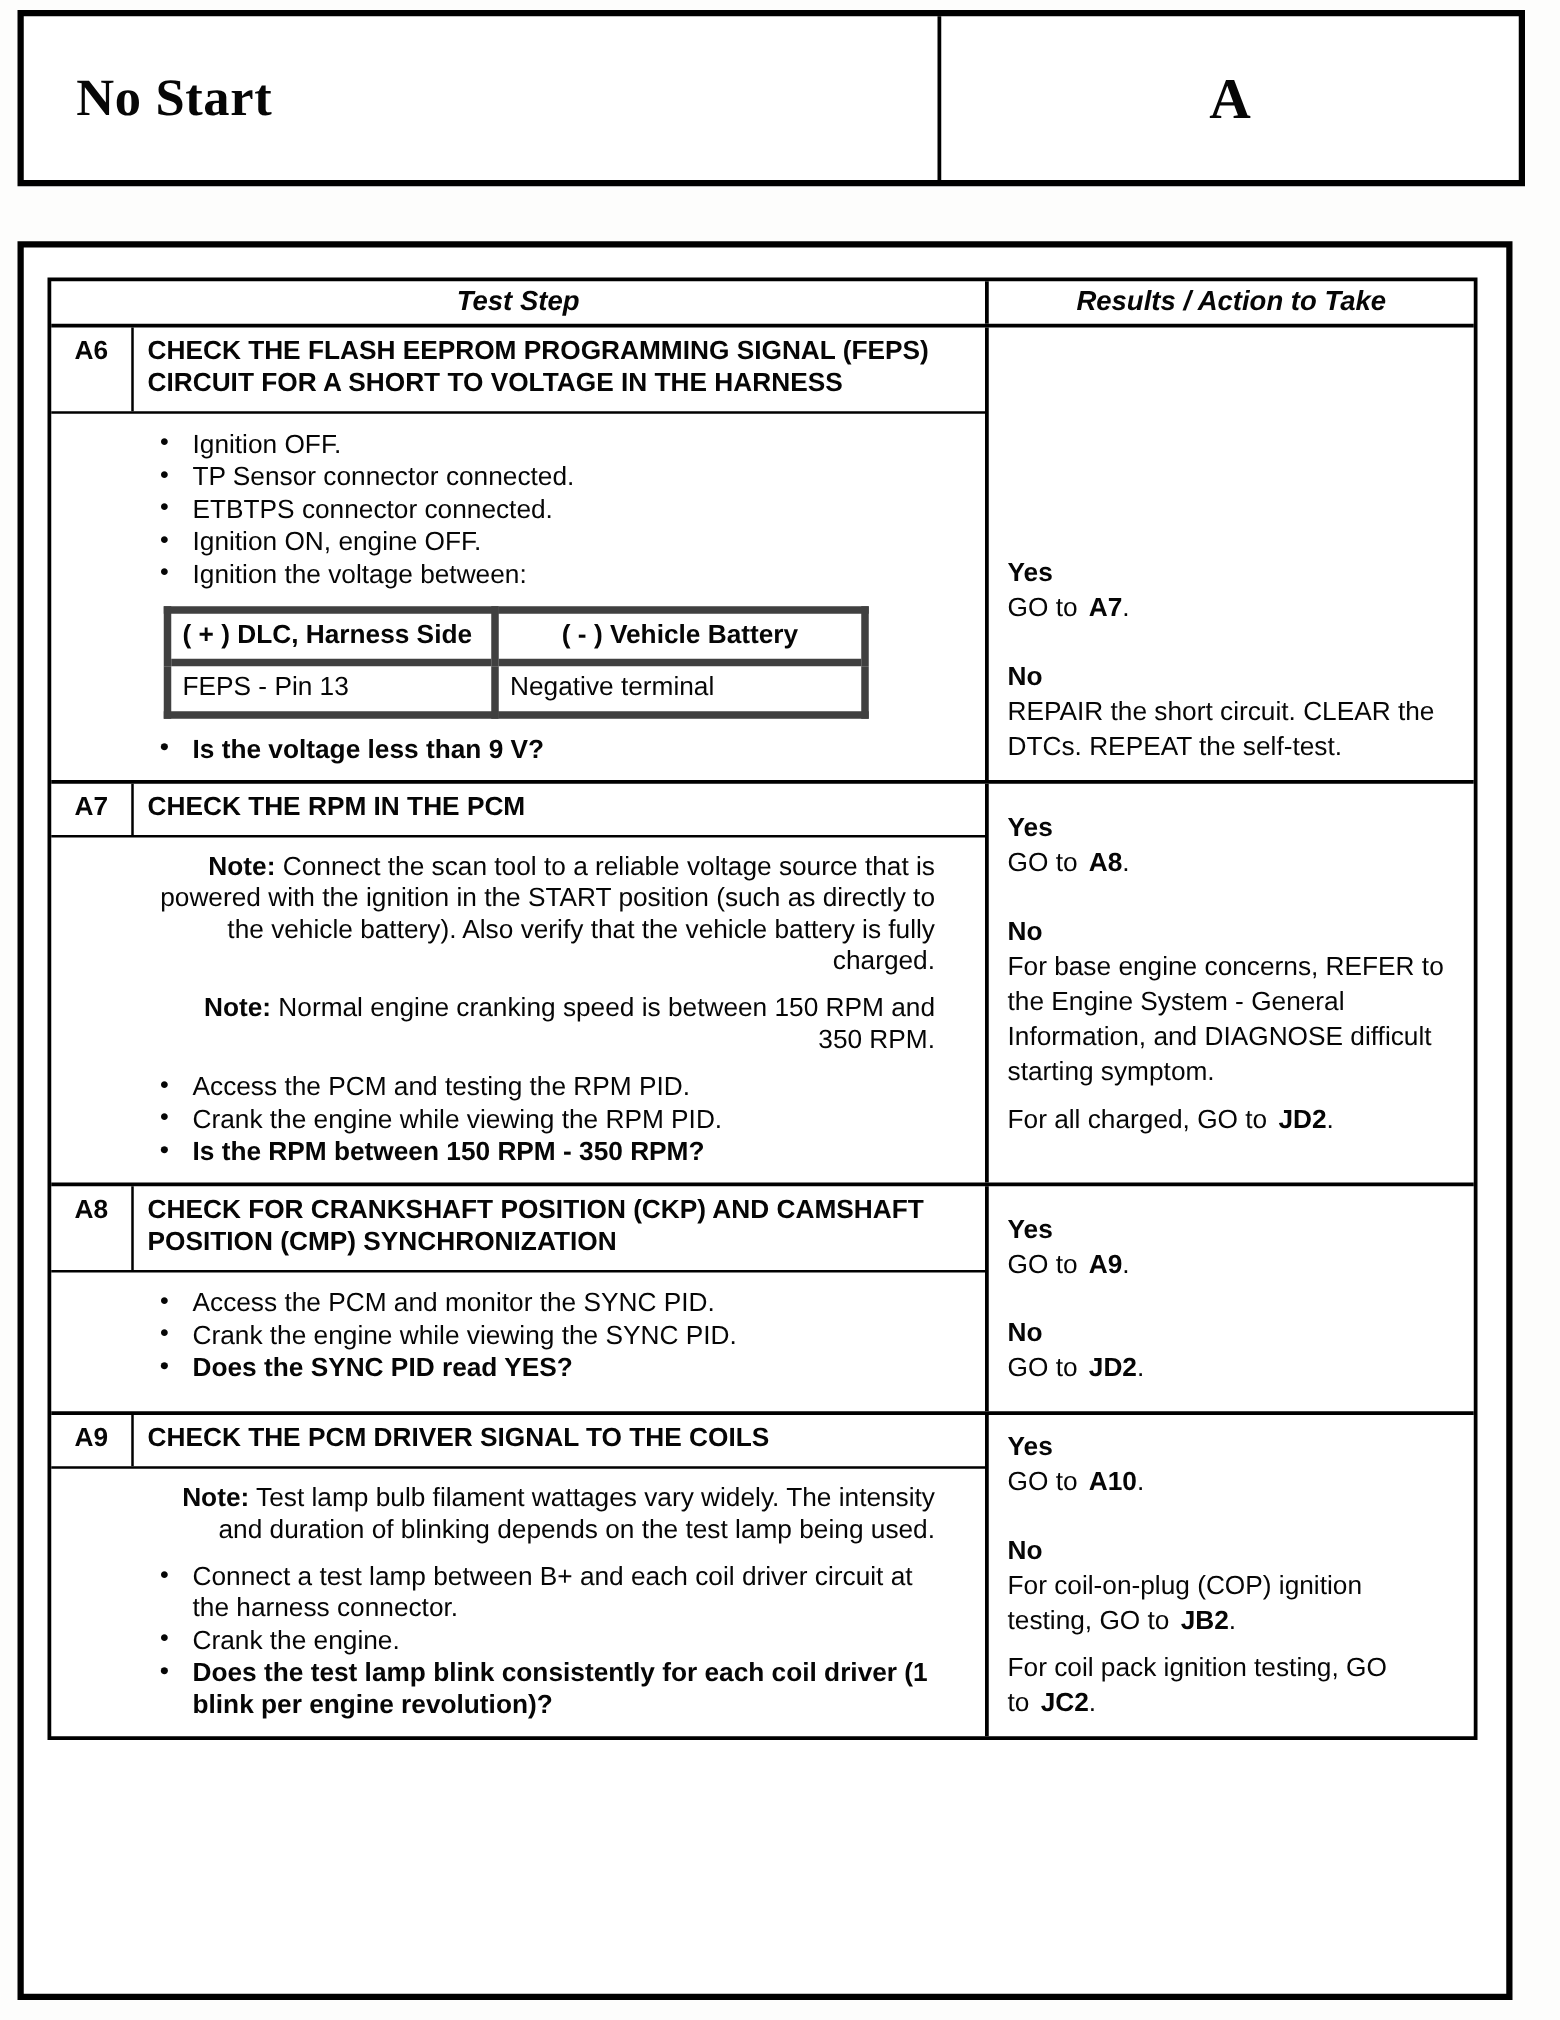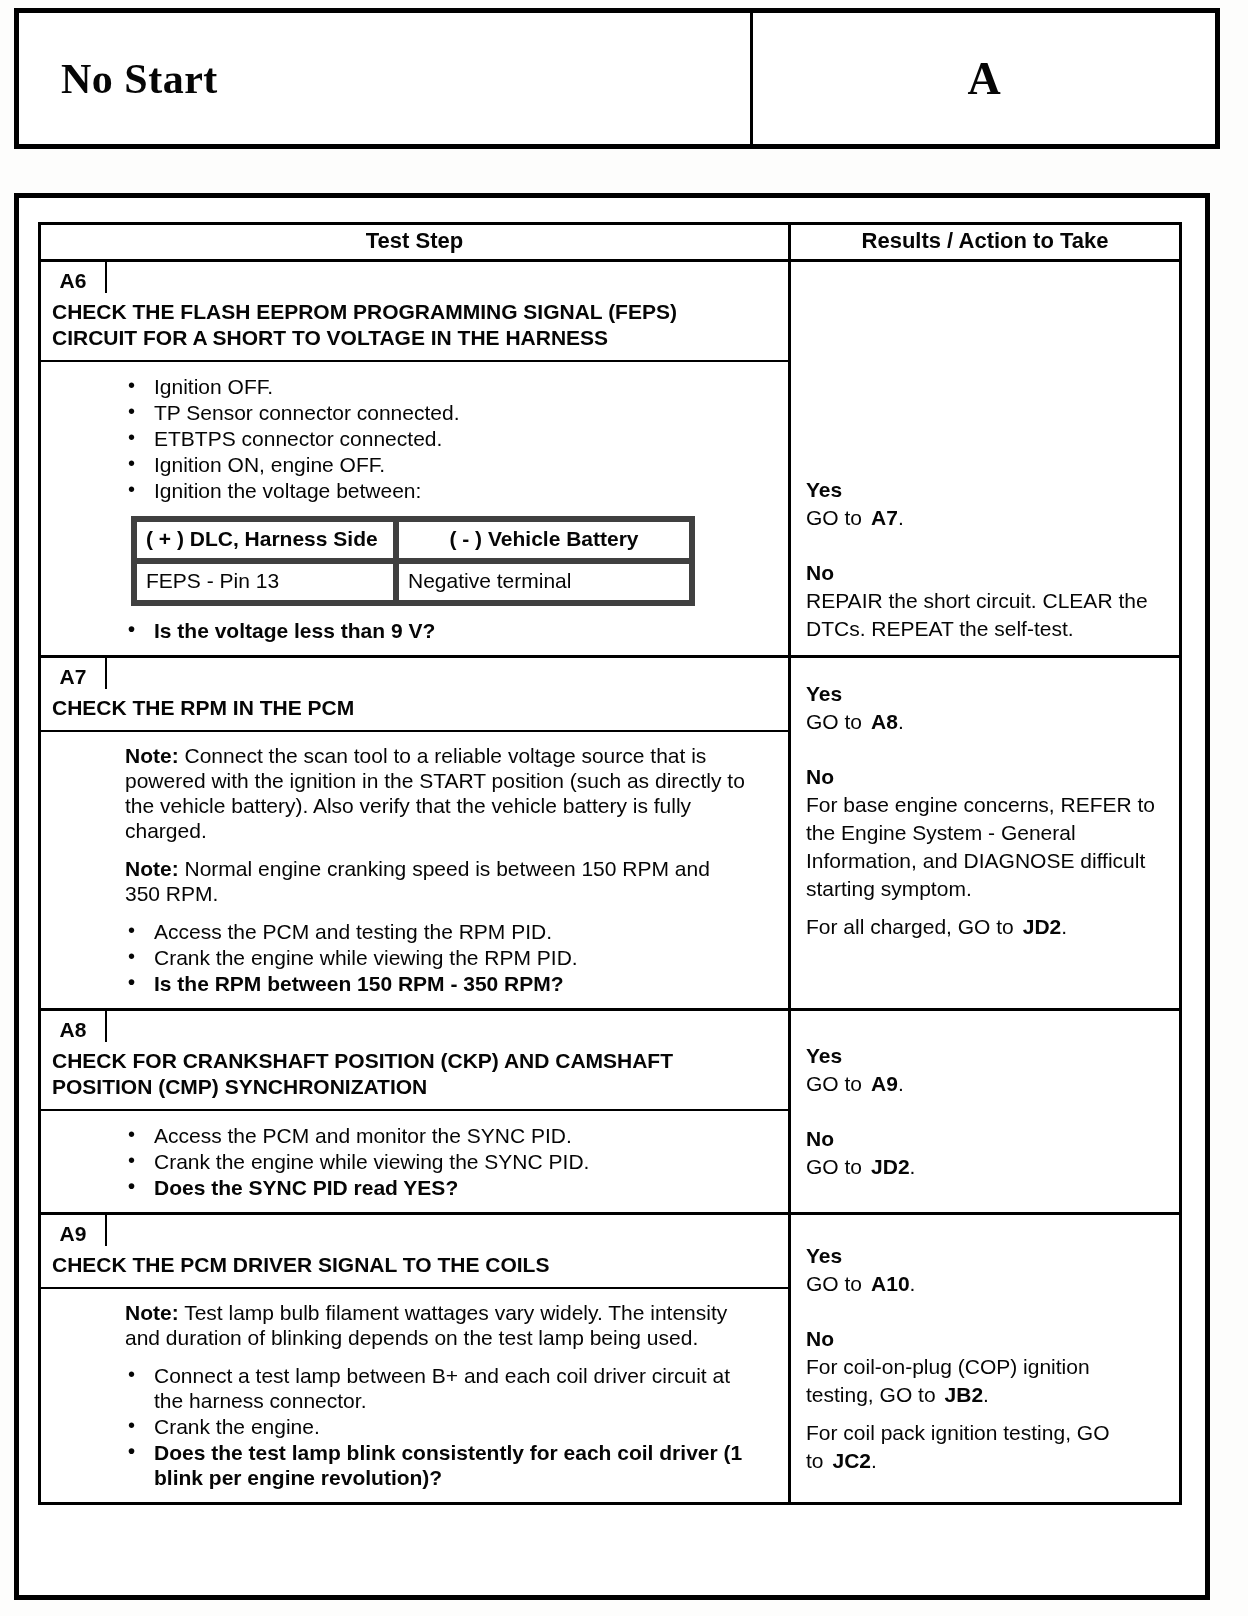--- a/index.html
+++ b/index.html
@@ -28,42 +28,42 @@
     position:absolute; left:14px; top:193px; width:1196px; height:1407px;
     border:5px solid #000; box-sizing:border-box; background:#fff;
   }
 
   
   .test-table {
     position:absolute; left:19px; top:24px; width:1144px;
     border:3px solid #000; box-sizing:border-box; background:#fff;
   }
   .thead { display:flex; border-bottom:3px solid #000; }
-  .th { font-weight:700; font-size:22px; text-align:center; padding:3px 4px 5px; }
+  .th { font-weight:700; font-size:22px; text-align:center; padding:3px 4px 5px;font-style:italic; }
   .th-left  { width:750px; border-right:3px solid #000; box-sizing:border-box; }
   .th-right { flex:1; }
 
   .step { display:flex; border-bottom:3px solid #000; }
   .step:last-child { border-bottom:none; }
   .step-left {
     width:750px; border-right:3px solid #000; box-sizing:border-box;
     display:flex; flex-direction:column;
   }
-  .title-row { display:flex; border-bottom:2px solid #000;flex-direction:column; }
+  .title-row { display:flex; border-bottom:2px solid #000; }
   .id-cell {
     width:66px; border-right:2px solid #000; box-sizing:border-box;
     font-weight:700; font-size:21px; text-align:center; padding-top:7px; flex:none;
   }
   .title-cell { flex:1; font-weight:700; font-size:21px; line-height:26px; padding:6px 34px 9px 11px; }
   .body-cell  { flex:1; font-size:21px; line-height:25px; padding:11px 40px 12px 84px; }
 
   .bullet { position:relative; padding-left:29px; margin-top:1px; }
   .bullet::before { content:"\2022"; position:absolute; left:3px; top:-1px; font-size:20px; }
   .q { font-weight:700; }
-  .note { margin:0 0 13px 0; }
+  .note { margin:0 0 13px 0;text-align:right; }
   .note-label { font-weight:700; }
 
   .mtable { border-collapse:collapse; border:3px solid #000; margin:13px 0 12px 6px; font-size:21px; }
   .mtable td { border:6px solid #404040; padding:4px 9px 7px; }
   .mtable .hdr td { font-weight:700; border-bottom:3px solid #000; }
   .mtable td.c1 { width:238px; }
   .mtable td.c2 { width:272px; }
   .mtable .hdr td.c2 { text-align:center; }
 
   .step-right {

